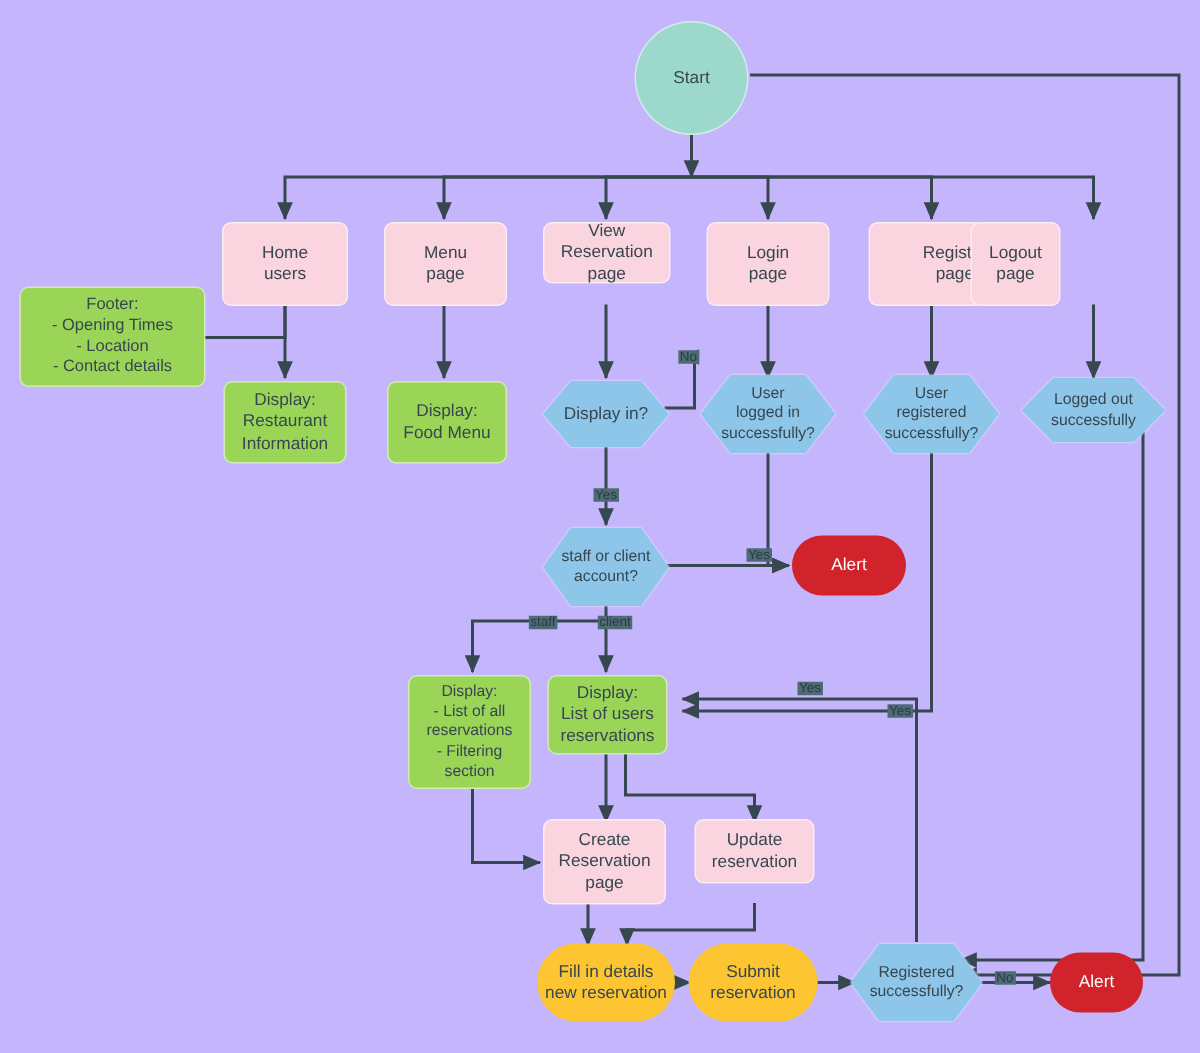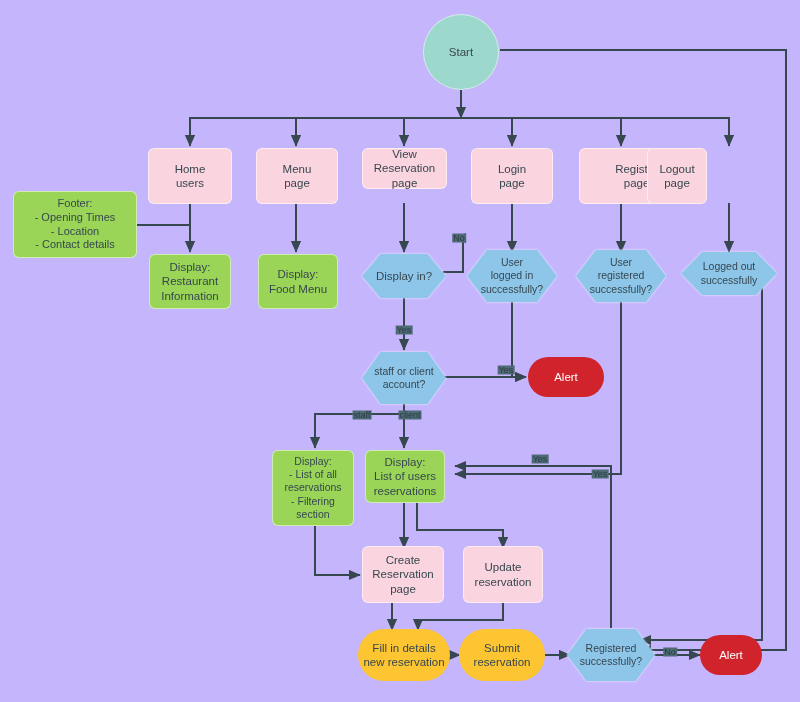--- a/index.html
+++ b/index.html
@@ -236,21 +236,21 @@
     <span>Display:
 List of users
 reservations</span>
   </div>
 
   <div class="node n-rect n-pink" style="left:362px; top:546px; width:82px; height:57px;">
     <span>Create
 Reservation
 page</span>
   </div>
-  <div class="node n-rect n-pink" style="left:463px; top:546px; width:80px; height:57px;">
+  <div class="node n-rect n-pink" style="left:463px; top:546px; width:80px; height:43px;">
     <span>Update
 reservation</span>
   </div>
 
   <div class="node n-orange" style="left:358px; top:629px; width:92px; height:52px; border-radius:999px;">
     <span>Fill in details
 new reservation</span>
   </div>
   <div class="node n-orange" style="left:459px; top:629px; width:86px; height:52px; border-radius:999px;">
     <span>Submit

